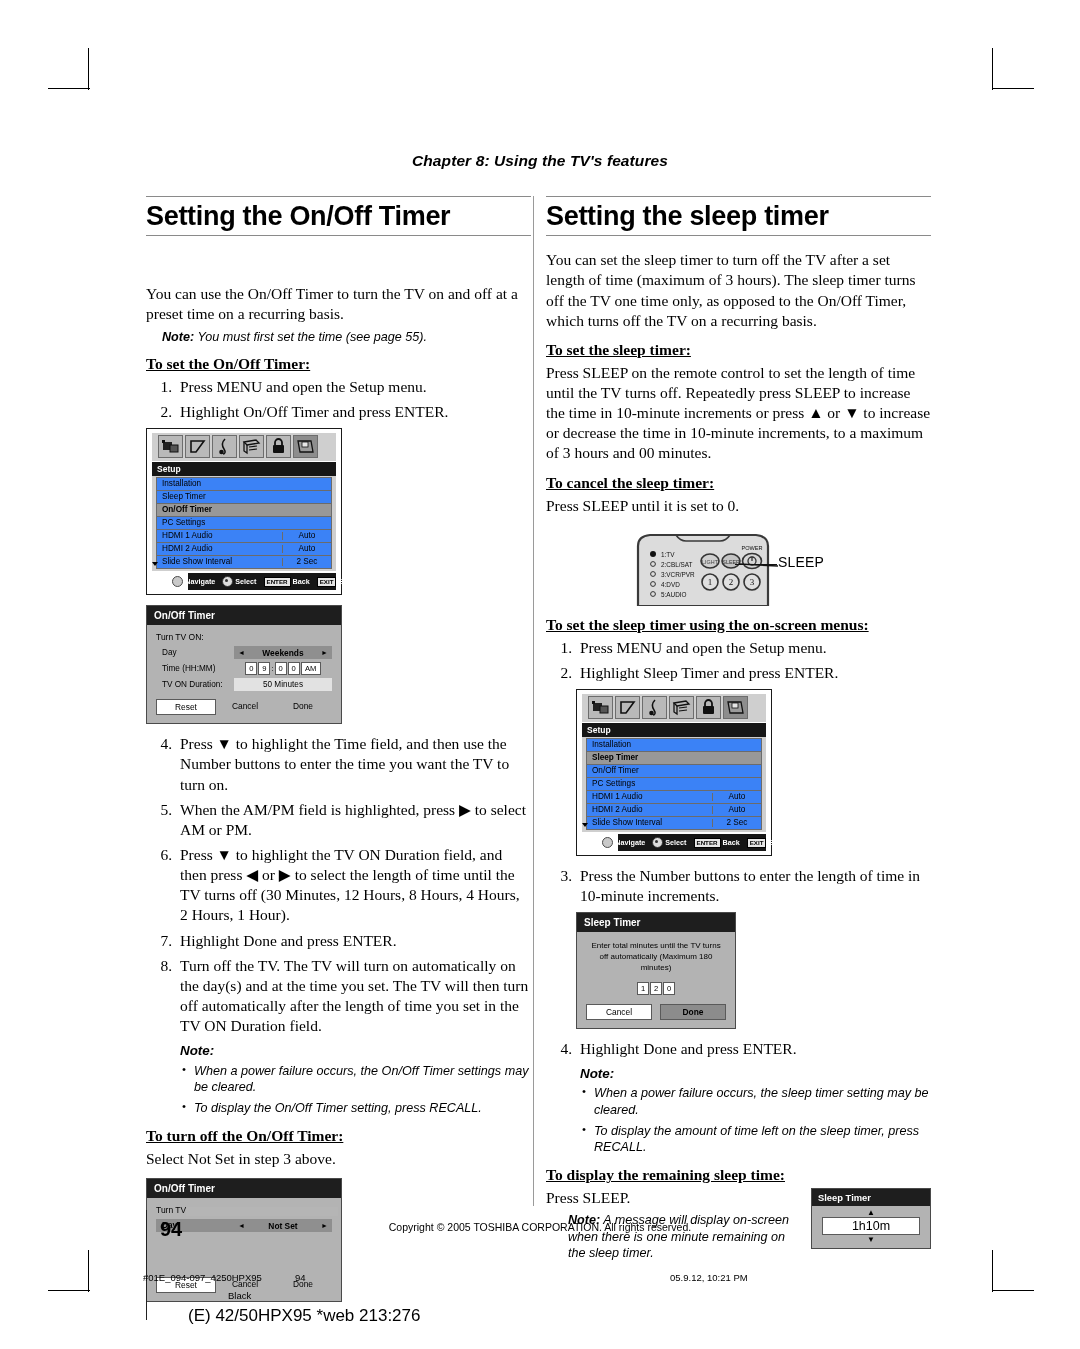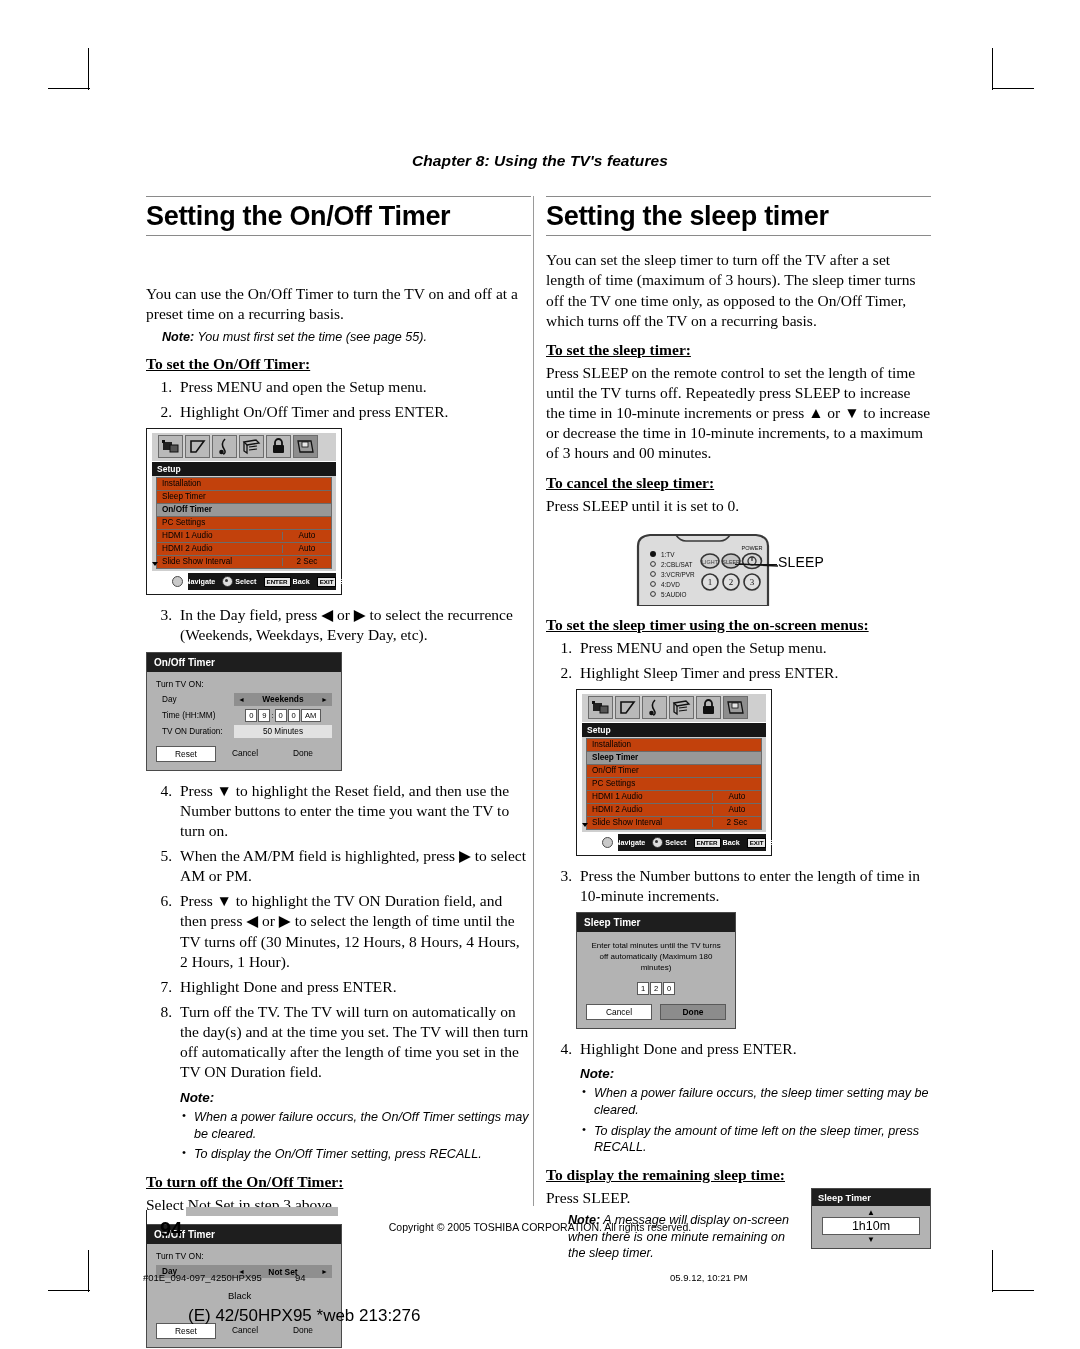--- a/index.html
+++ b/index.html
@@ -171,21 +171,21 @@
     font-size: 8.5px;
     font-weight: bold;
     padding: 2px 0 2px 5px;
     margin-top: 1px;
   }
   .menu-rows { padding: 1px 4px 2px 4px; background: #cfcfcf; }
   .mrow {
     display: flex;
     border: 1px solid #6b6b6b;
     border-top: none;
-    background: #c2410c;
+    background: #3b82f6;
     font-size: 8.2px;
     line-height: 1;
     height: 12px;
     align-items: center;
   }
   .mrow:first-child { border-top: 1px solid #6b6b6b; }
   .mrow .lbl { flex: 1; padding-left: 5px; color: #000; }
   .mrow .val {
     width: 48px;
     text-align: center;
@@ -572,23 +572,20 @@
               <span>Back</span>
             </span>
           <span class="fkey">
               <span class="keycap">EXIT</span>
               <span>Exit</span>
             </span>
         </div>
       </div>
     </div>
 
-    <ol class="steps" start="3">
-      <li>In the Day field, press ◀ or ▶ to select the recurrence (Weekends, Weekdays, Every Day, etc).</li>
-    </ol>
 
     <div class="osd-wrap">
       <div class="timer-shot">
         <div class="timer-title">On/Off Timer</div>
         <div class="timer-body">
           <div class="turn-label">Turn TV ON:</div>
           <div class="trow">
             <span class="tlabel">Day</span>
             <span class="spin hl">
               <span class="arr">◄</span>
@@ -614,21 +611,21 @@
           <div class="btn-row">
             <span class="osd-btn">Reset</span>
             <span class="osd-btn plain">Cancel</span>
             <span class="osd-btn plain">Done</span>
           </div>
         </div>
       </div>
     </div>
 
     <ol class="steps" start="4">
-      <li>Press ▼ to highlight the Reset field, and then use the Number buttons to enter the time you want the TV to turn on.</li>
+      <li>Press ▼ to highlight the Time field, and then use the Number buttons to enter the time you want the TV to turn on.</li>
       <li>When the AM/PM field is highlighted, press ▶ to select AM or PM.</li>
       <li>Press ▼ to highlight the TV ON Duration field, and then press ◀ or ▶ to select the length of time until the TV turns off (30 Minutes, 12 Hours, 8 Hours, 4 Hours, 2 Hours, 1 Hour).</li>
       <li>Highlight Done and press ENTER.</li>
       <li>
         <span>Turn off the TV. The TV will turn on automatically on the day(s) and at the time you set. The TV will then turn off automatically after the length of time you set in the TV ON Duration field.</span>
         <div class="note-head">Note:</div>
         <ul class="note-list">
           <li>When a power failure occurs, the On/Off Timer settings may be cleared.</li>
           <li>To display the On/Off Timer setting, press RECALL.</li>
         </ul>

